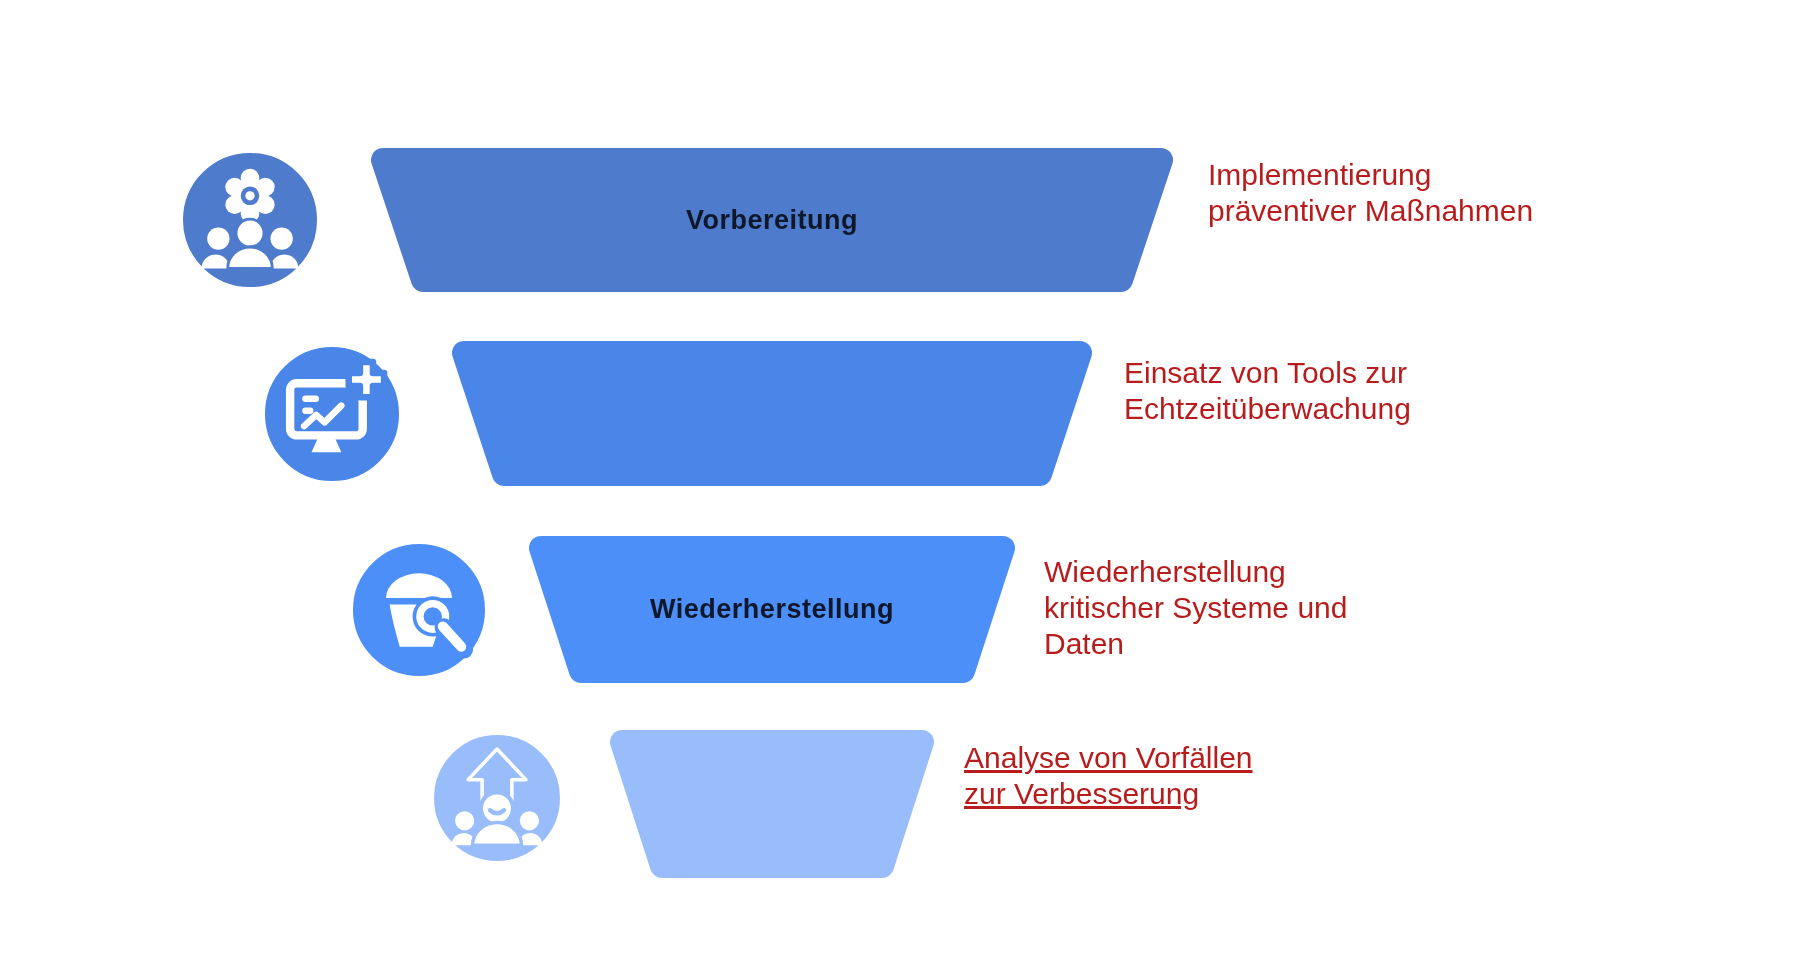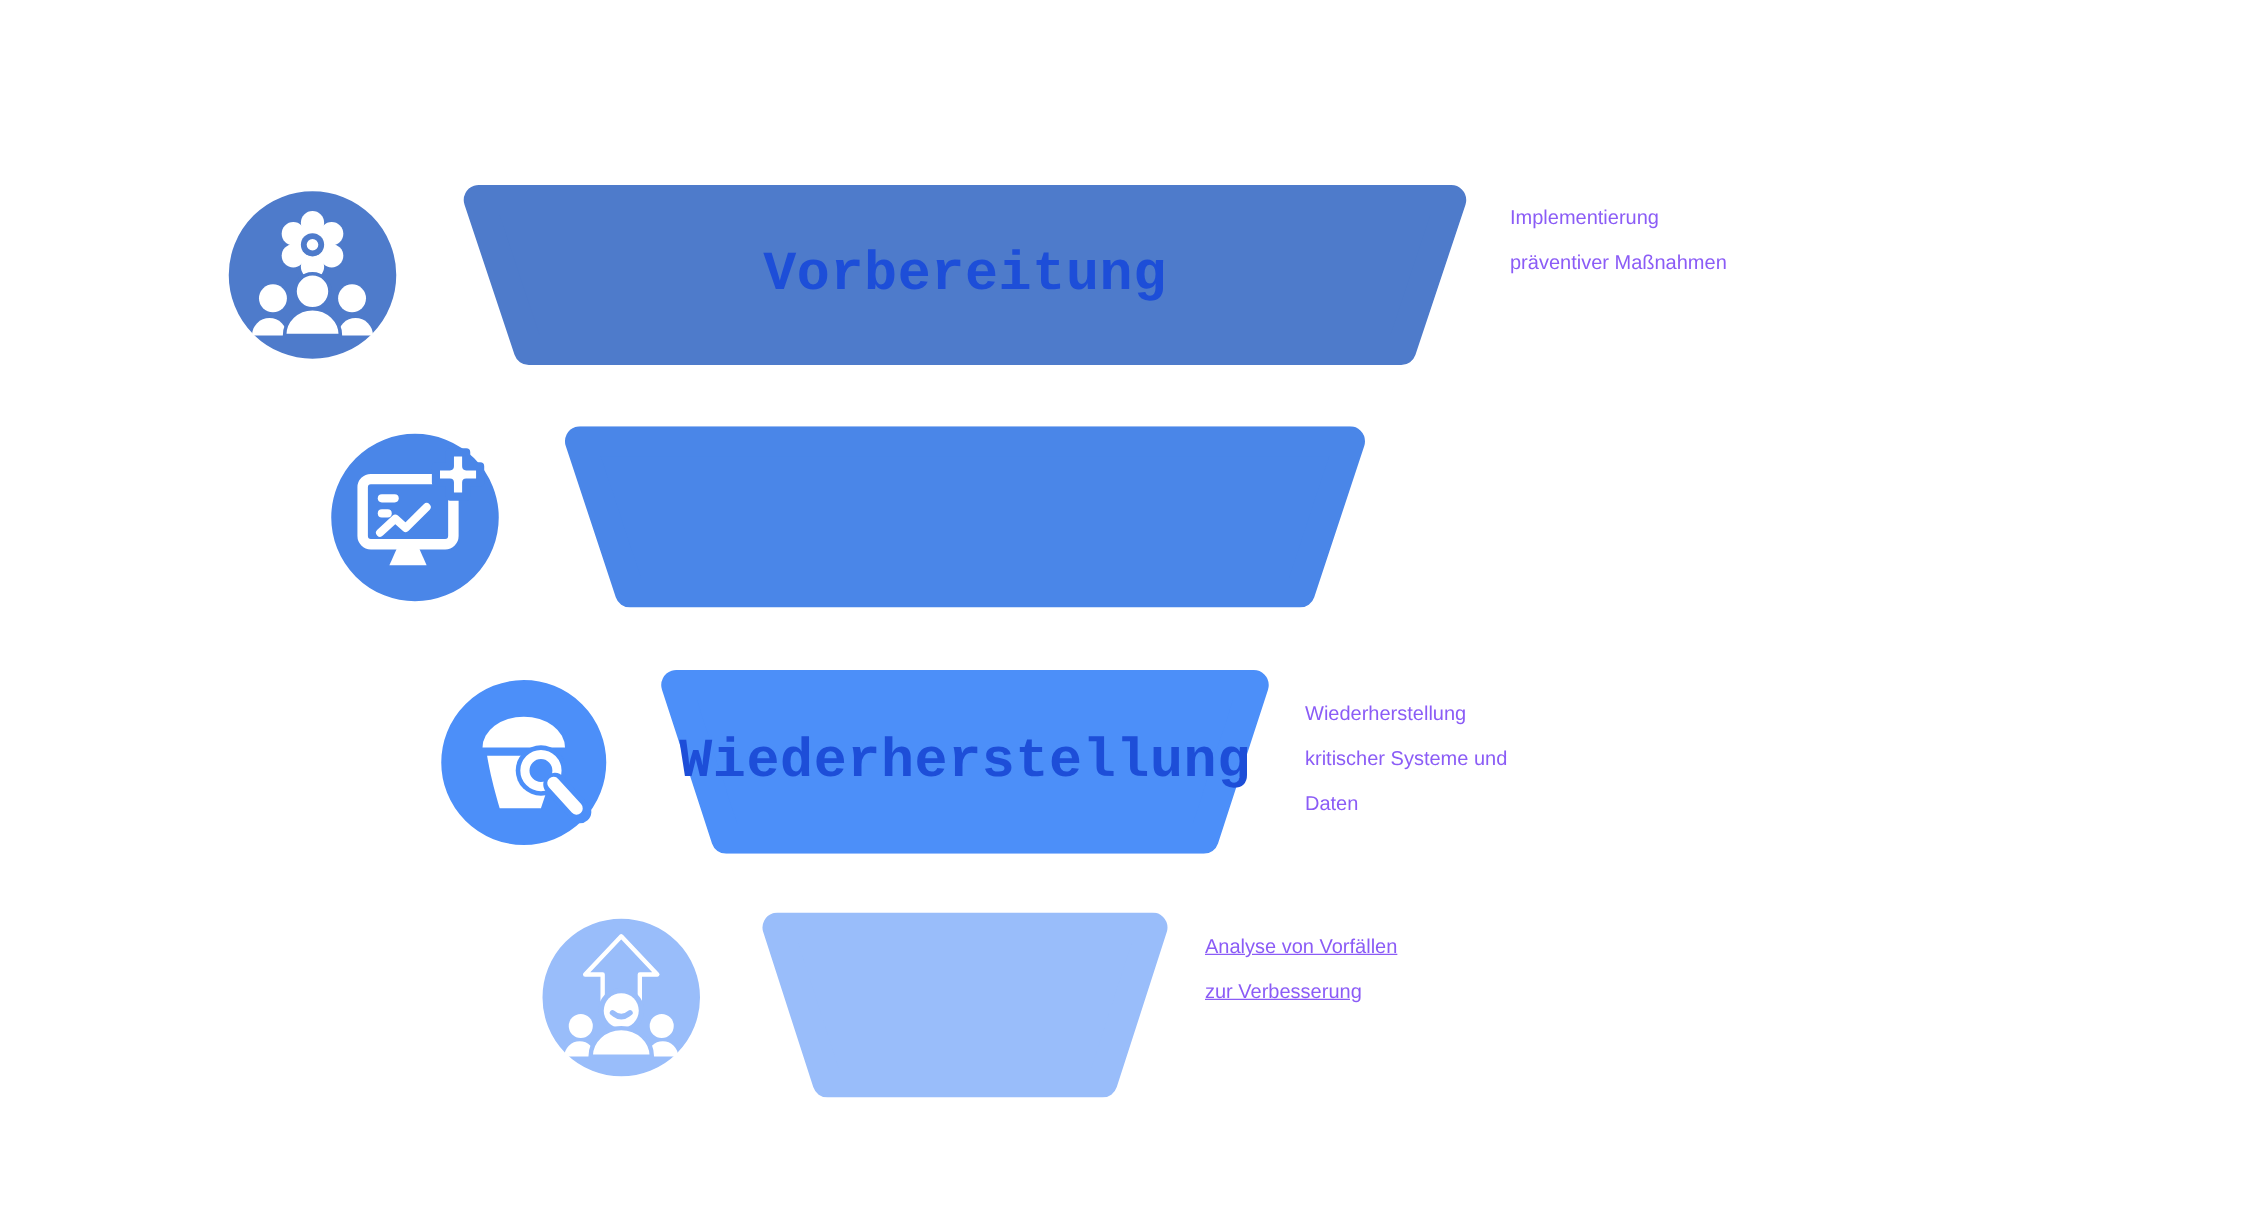--- a/index.html
+++ b/index.html
@@ -11,25 +11,25 @@
   .row { position:absolute; inset:0; pointer-events:none; }
 
   
   .trap, .label { position:absolute; }
   .trap path {
     fill:var(--c); stroke:var(--c);
     stroke-width:24; stroke-linejoin:round;
   }
   .label {
     display:flex; align-items:center; justify-content:center;
-    color:#1d4ed8; font-weight:700; font-size:44px; letter-spacing:0.5px;font-family:Liberation Mono, monospace;
+    color:#0f172a; font-weight:700; font-size:27px; letter-spacing:0.5px;
   }
   .desc {
     position:absolute; white-space:pre-line;
-    color:#8b5cf6; font-size:16px; line-height:36px; font-weight:500;
+    color:#b91c1c; font-size:30px; line-height:36px; font-weight:500;
   }
   .icon-circle {
     position:absolute; border-radius:50%;
     background:var(--c); border:4px solid #ffffff; box-sizing:border-box;
   }
   .icon-circle svg { width:100%; height:100%; display:block; }
 
   .f-fg { fill:#ffffff; }
   .f-bg { fill:var(--c); }
   .s-fg { stroke:#ffffff; fill:none; }
@@ -97,20 +97,22 @@
     <div class="icon-circle">
       <svg viewBox="-72 -72 144 144">
         <rect class="s-fg" stroke-width="9" x="-45" y="-33" width="78" height="56" rx="7"></rect>
         <path class="f-fg" d="M -14,23 L 2,23 L 10,41 L -22,41 Z"></path>
         <rect class="f-fg" x="-32" y="-20" width="18" height="7" rx="3.5"></rect>
         <rect class="f-fg" x="-32" y="-7" width="12" height="7" rx="3.5"></rect>
         <path class="s-fg" stroke-width="7" stroke-linecap="round" stroke-linejoin="round" d="M -30,13 L -17,1 L -8,9 L 10,-9"></path>
         <path class="f-fg s-bg" stroke-width="7" stroke-linejoin="round" d="M 30,-56 h 14 v 12 h 12 v 14 h -12 v 12 h -14 v -12 h -12 v -14 h 12 Z"></path>
       </svg>
     </div>
+    <div class="desc">Einsatz von Tools zur
+Echtzeitüberwachung</div>
   </div>
 
   <div class="row r2" style="--c: #4c8ff9;">
     <svg class="trap" viewBox="0 0 494 147">
       <path d="M 16,12 L 478,12 L 438,135 L 56,135 Z"></path>
     </svg>
     <div class="icon-circle">
       <svg viewBox="-72 -72 144 144">
         <path class="f-fg" d="M -36,-13 A 36 27 0 0 1 36,-13 Z"></path>
         <path class="f-fg" d="M -32,-6 C -29,12 -25,26 -21,40 L 15,40 C 20,25 26,8 29,-6 Z"></path>

